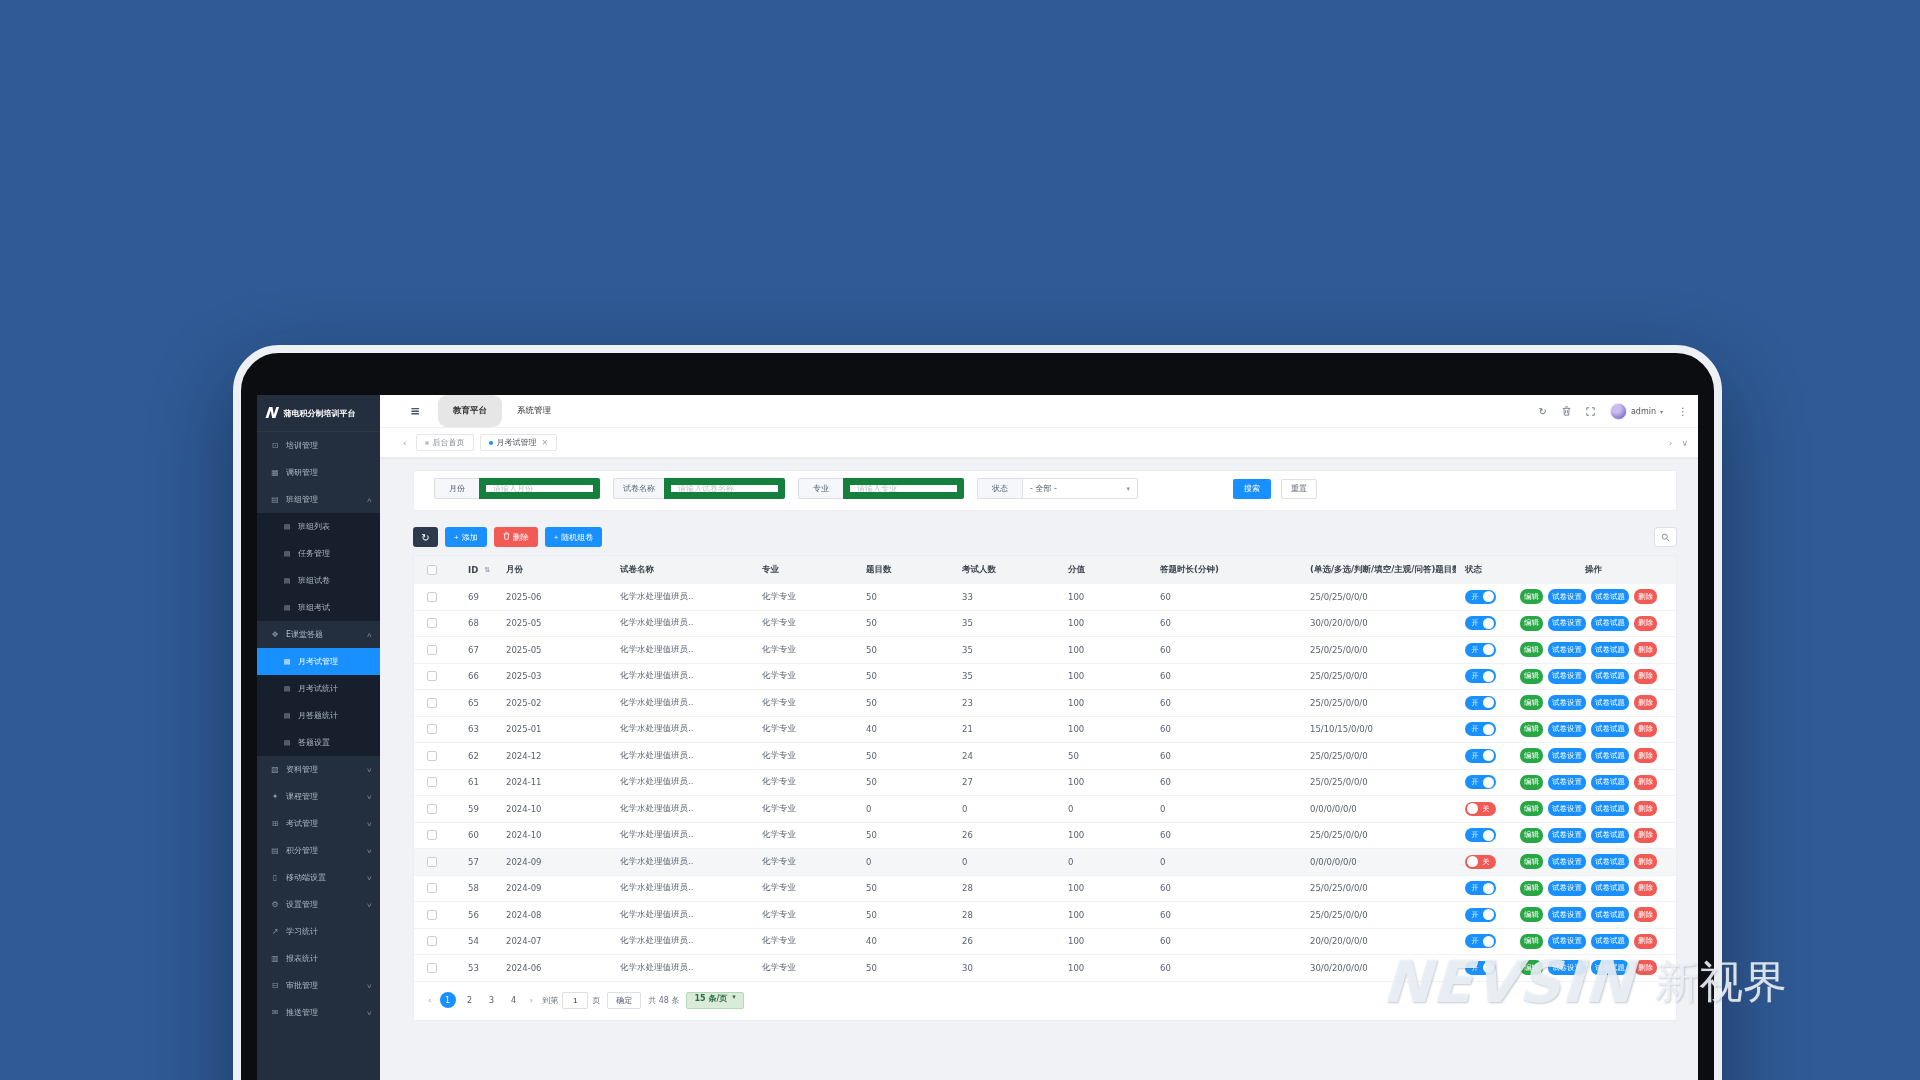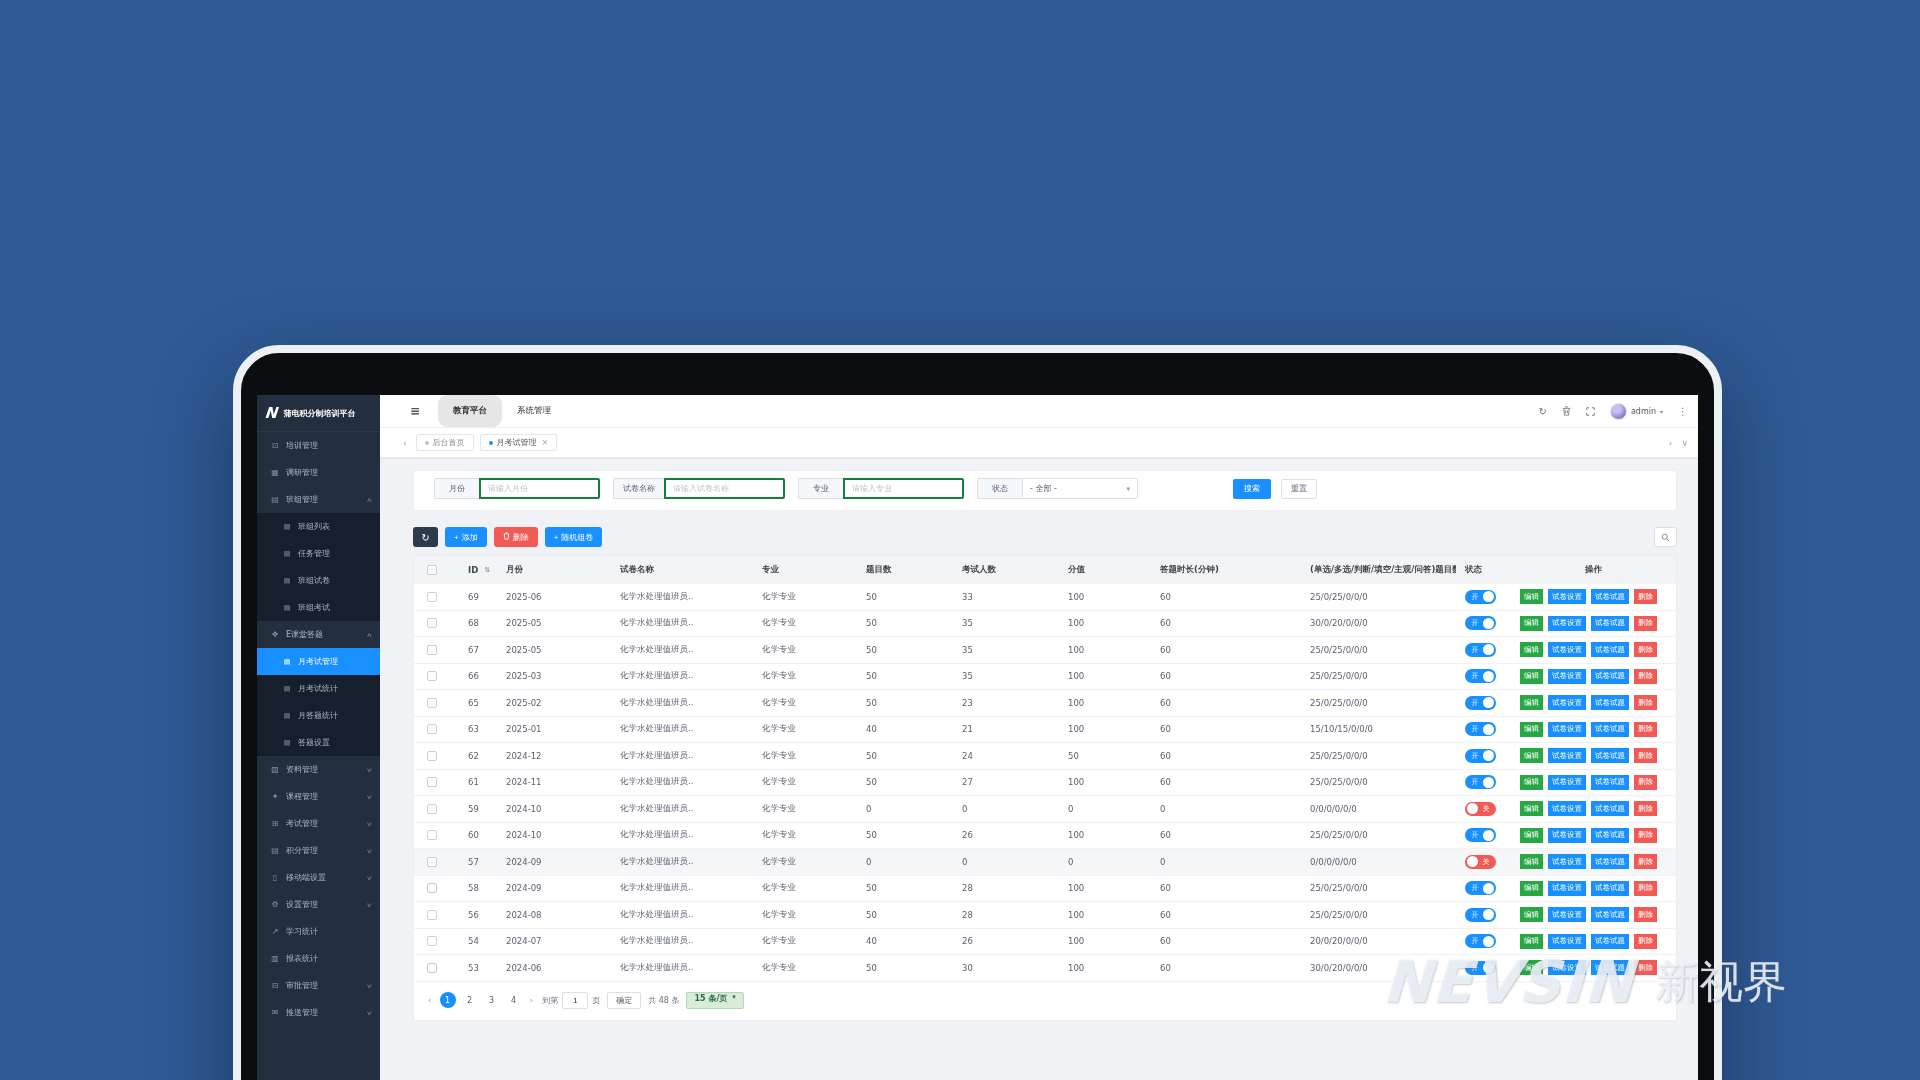--- a/index.html
+++ b/index.html
@@ -63,21 +63,21 @@
   .content { flex:1; padding:12px 21px 0 33px; overflow:hidden; }
 
   
   .search-card { background:#fff; border:1px solid #ebedf2; border-radius:3px; padding:7px 20px 11px; }
   .search-title { font-size:8.5px; color:#495057; margin-bottom:7px; }
   .search-row { display:flex; align-items:center; }
   .field { display:flex; height:21px; margin-right:13px; }
   .f-label { min-width:45px; padding:0 9px; background:#f5f7fa; border:1px solid #dcdfe6; border-right:0;
              border-radius:2px 0 0 2px; display:flex; align-items:center; justify-content:center;
              font-size:8px; color:#5a6270; white-space:nowrap; }
-  .f-input { width:121px; border:2px solid #15803d; border-radius:0 2px 2px 0; padding:0 7px;
+  .f-input { width:121px; border:7px solid #15803d; border-radius:0 2px 2px 0; padding:0 7px;
              font-size:8px; color:#333; outline:none; background:#fff;font-family:Liberation Serif, serif; }
   .f-input::placeholder { color:#bcc2cc; }
   .f-select { width:116px; border:1px solid #dcdfe6; border-radius:0 2px 2px 0; display:flex;
               align-items:center; padding:0 7px; font-size:8px; color:#5a6270; background:#fff; }
   .f-select .caret { margin-left:auto; font-size:7px; color:#999; }
 
   .btn { display:inline-flex; align-items:center; justify-content:center; border-radius:2px;
          font-size:8px; height:20px; border:none; cursor:default; white-space:nowrap; }
   .btn-search { background:#1890ff; color:#fff; padding:0 11px; margin-left:82px; }
   .btn-reset  { background:#fff; color:#5a6270; border:1px solid #dcdfe6; padding:0 9px; margin-left:10px; }
@@ -104,21 +104,21 @@
   .chk { padding-left:13px; }
   .cbox { display:block; width:10px; height:10px; border:1px solid #c9ced6; border-radius:2px; background:#fff; }
 
   .toggle { width:31px; height:14px; border-radius:8px; display:flex; align-items:center; padding:0 2px; }
   .toggle.on  { background:#1890ff; }
   .toggle.off { background:#f25a55; }
   .tg-label { font-size:7px; color:#fff; flex:1; text-align:center; }
   .knob { width:11px; height:11px; background:#fff; border-radius:50%; flex-shrink:0; }
 
   .ops { display:flex; gap:5px; padding-left:9px; }
-  .op { padding:2.5px 4px; border-radius:0; font-size:7.5px; color:#fff; white-space:nowrap; }
+  .op { padding:2.5px 4px; border-radius:7px; font-size:7.5px; color:#fff; white-space:nowrap; }
   .op-edit { background:#28a745; }
   .op-blue { background:#1890ff; }
   .op-del  { background:#f25a55; }
 
   
   .pagination { display:flex; align-items:center; gap:7px; padding:10px 12px 11px; font-size:8px;
                 color:#6b7280; background:#fff; border-top:1px solid #f1f2f5; }
   .pg-pages { display:flex; align-items:center; gap:6px; }
   .pg-arrow { color:#a0a6af; font-size:9px; padding:0 2px; }
   .pg-num { min-width:16px; height:16px; border-radius:50%; display:flex; align-items:center;

